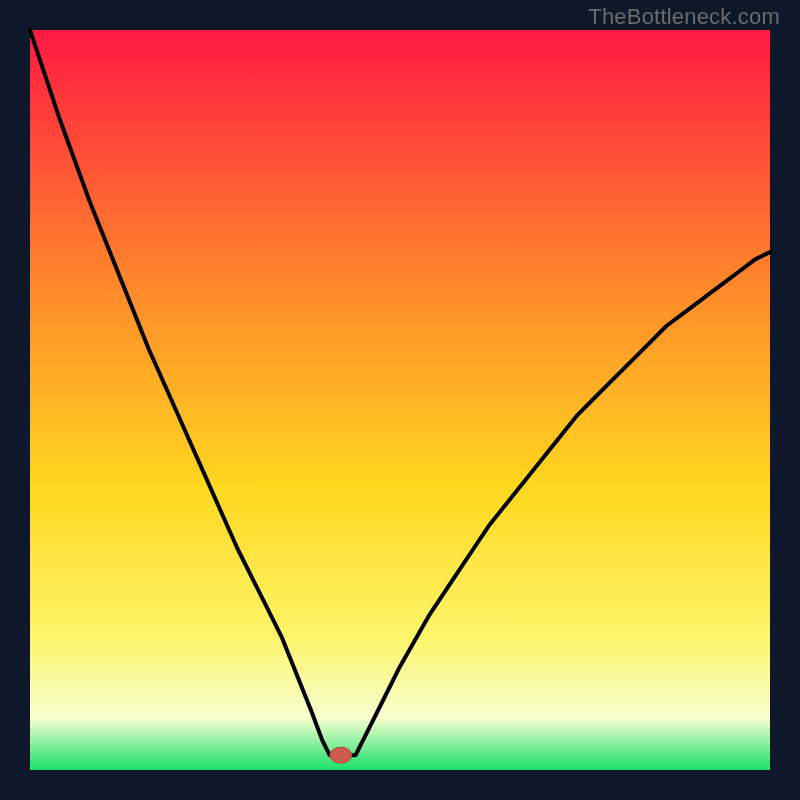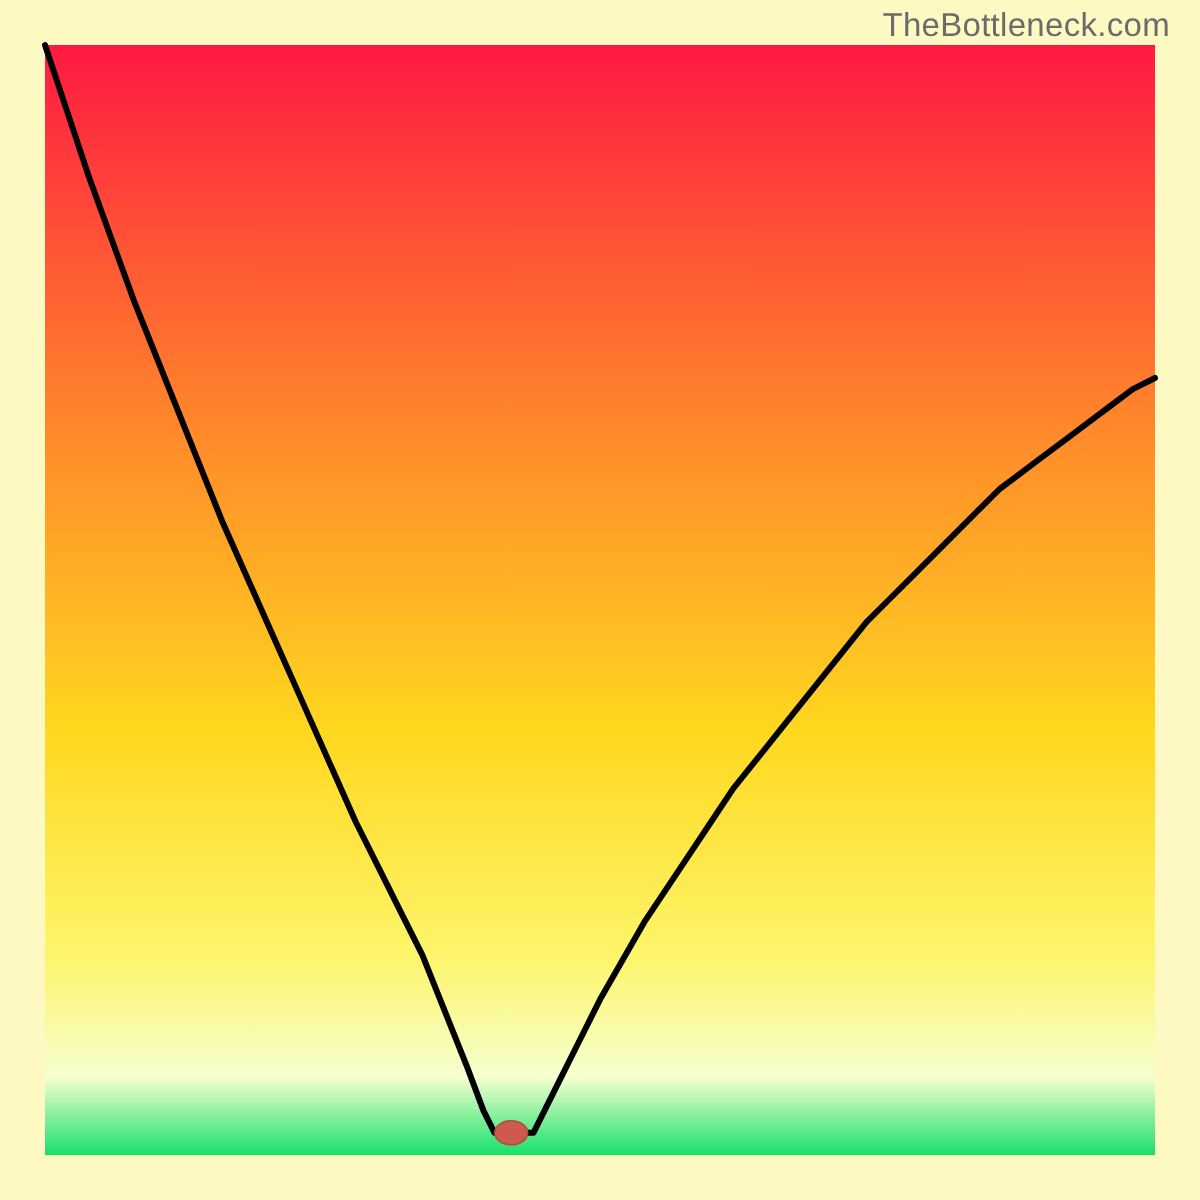--- a/index.html
+++ b/index.html
@@ -8,21 +8,21 @@
     width: 800px;
     height: 800px;
     overflow: hidden;
     background: #000;
     font-family: Arial, Helvetica, sans-serif;
   }
   .frame {
     position: relative;
     width: 800px;
     height: 800px;
-    background: #fef9c3;
+    background: #0f172a;
   }
   .watermark {
     position: absolute;
     top: 4px;
     right: 20px;
     color: #6b6b6b;
     font-size: 22px;
     font-weight: 500;
     letter-spacing: 0.2px;
     z-index: 5;

